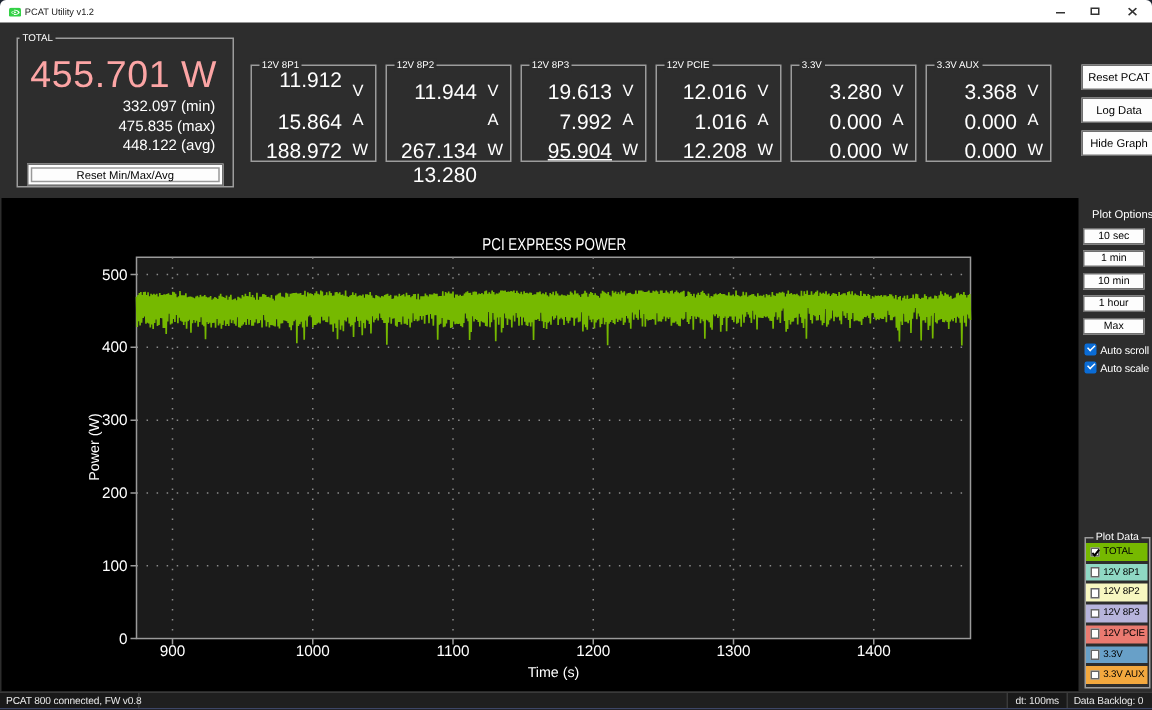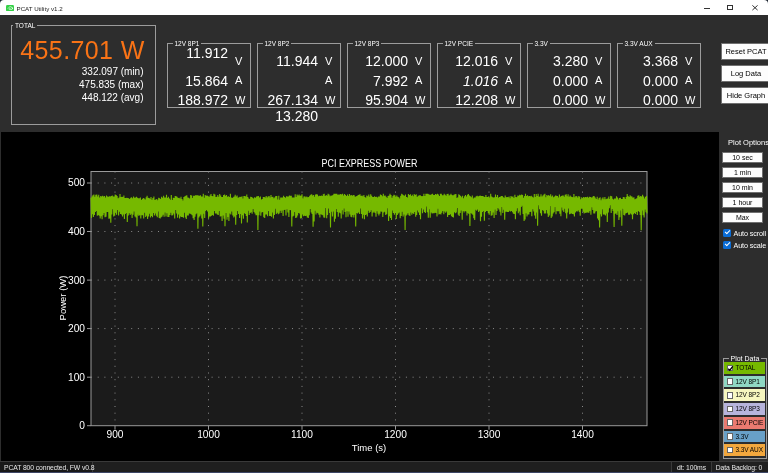--- a/index.html
+++ b/index.html
@@ -31,22 +31,23 @@
 
 <div class="abs" style="left:16.5px;top:4.5px;font-size:6.2px;color:#222;">PCAT Utility v1.2</div>
 <div class="abs" style="left:704px;top:8px;width:5.5px;height:1px;background:#333;"></div>
 <div class="abs" style="left:727.3px;top:5.3px;width:6.2px;height:5.2px;border:1px solid #333;"></div>
 <svg class="abs" style="left:752px;top:5.3px" width="6" height="5.5">
     <path d="M0.4,0.4 L5.6,5.1 M5.6,0.4 L0.4,5.1" stroke="#333" stroke-width="1"></path>
   </svg>
 
 <div class="gbox" style="left:11px;top:25px;width:145px;height:99.5px;">
   <div class="glabel" style="left:1px;">TOTAL</div>
-  <div class="abs" style="left:-1px;top:10px;width:143px;color:#f97316;font-size:25px;letter-spacing:0.4px;text-align:center;white-space:nowrap;">455.701 W</div>
+  <div class="abs" style="left:-1px;top:10px;width:143px;color:#fca5a5;font-size:25px;letter-spacing:0.4px;text-align:center;white-space:nowrap;">455.701 W</div>
   <div class="abs" style="right:11.5px;top:39px;color:#fff;font-size:10px;text-align:right;line-height:13.2px;">332.097 (min)<br>475.835 (max)<br>448.122 (avg)</div>
+  <div class="btn" style="left:6px;top:82.5px;width:131px;height:15.5px;font-size:7.5px;line-height:13px;box-shadow:inset 0 0 0 1.5px #fff, inset 0 0 0 2.5px #999;">Reset Min/Max/Avg</div>
 </div>
 <div class="gbox" style="left:166.5px;top:43px;width:84.5px;height:65px;">
   <div class="glabel">12V 8P1</div>
   <div class="vnum" style="top:1px;">11.912</div>
     <div class="vunit" style="top:11px;">V</div>
   <div class="vnum" style="top:28.6px;">15.864</div>
     <div class="vunit" style="top:30.1px;">A</div>
   <div class="vnum" style="top:48.4px;">188.972</div>
     <div class="vunit" style="top:49.9px;">W</div>
 </div>
@@ -54,32 +55,32 @@
   <div class="glabel">12V 8P2</div>
   <div class="vnum" style="top:9px;">11.944</div>
     <div class="vunit" style="top:11px;">V</div>
   <div class="vnum" style="top:28.6px;margin-top:35px;">13.280</div>
     <div class="vunit" style="top:30.1px;">A</div>
   <div class="vnum" style="top:48.4px;">267.134</div>
     <div class="vunit" style="top:49.9px;">W</div>
 </div>
 <div class="gbox" style="left:346.5px;top:43px;width:84.5px;height:65px;">
   <div class="glabel">12V 8P3</div>
-  <div class="vnum" style="top:9px;">12.000</div>
+  <div class="vnum" style="top:9px;">19.613</div>
     <div class="vunit" style="top:11px;">V</div>
   <div class="vnum" style="top:28.6px;text-align:right;">7.992</div>
     <div class="vunit" style="top:30.1px;">A</div>
-  <div class="vnum" style="top:48.4px;">95.904</div>
+  <div class="vnum" style="top:48.4px;text-decoration:underline;">95.904</div>
     <div class="vunit" style="top:49.9px;">W</div>
 </div>
 <div class="gbox" style="left:436.5px;top:43px;width:84.5px;height:65px;">
   <div class="glabel">12V PCIE</div>
   <div class="vnum" style="top:9px;">12.016</div>
     <div class="vunit" style="top:11px;">V</div>
-  <div class="vnum" style="top:28.6px;font-style:italic;">1.016</div>
+  <div class="vnum" style="top:28.6px;">1.016</div>
     <div class="vunit" style="top:30.1px;">A</div>
   <div class="vnum" style="top:48.4px;">12.208</div>
     <div class="vunit" style="top:49.9px;">W</div>
 </div>
 <div class="gbox" style="left:526.5px;top:43px;width:84.5px;height:65px;">
   <div class="glabel">3.3V</div>
   <div class="vnum" style="top:9px;">3.280</div>
     <div class="vunit" style="top:11px;">V</div>
   <div class="vnum" style="top:28.6px;">0.000</div>
     <div class="vunit" style="top:30.1px;">A</div>

